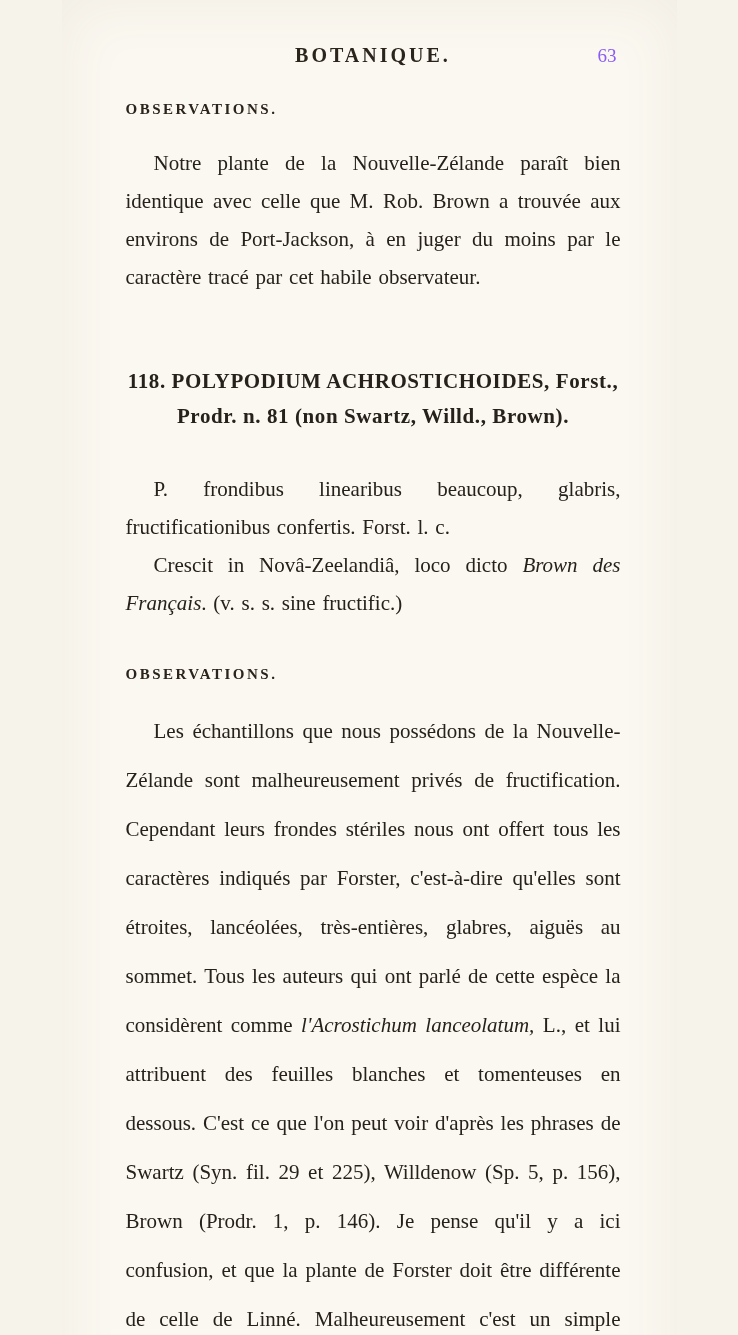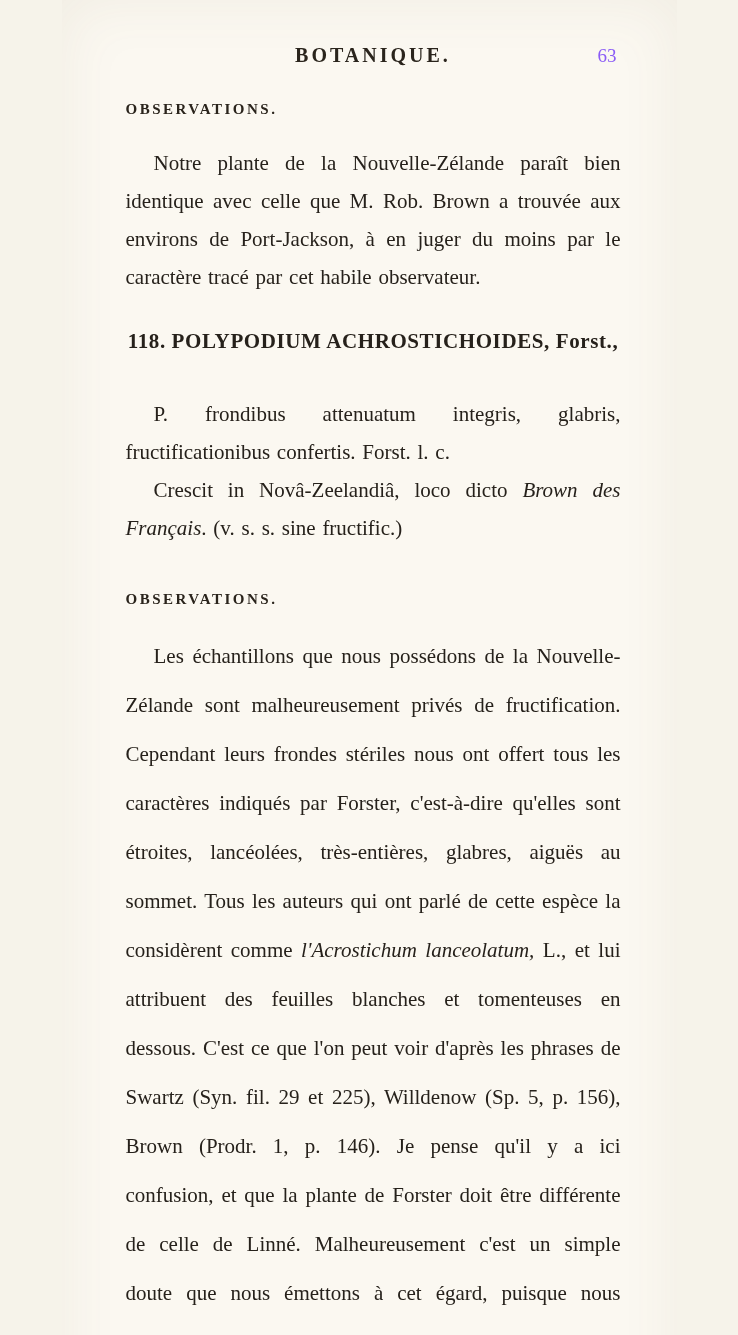--- a/index.html
+++ b/index.html
@@ -51,21 +51,21 @@
     line-height: 38px;
     text-align: justify;
     text-indent: 28px;
     margin: 0;
     word-spacing: 1.5px;
     color: #26211b;
   }
   .para.tight {
     line-height: 49px;
   }
-  .intro-para { margin-bottom: 28px; }
+  .intro-para { margin-bottom: 68px; }
   .species-heading {
     text-align: center;
     font-size: 21px;
     font-weight: 700;
     line-height: 35px;
     letter-spacing: 0.6px;
     margin: 8px 0 36px 0;
     color: #26211b;
   }
   .diagnosis-para { margin-bottom: 0; }
@@ -81,23 +81,24 @@
     <span class="journal-title">BOTANIQUE.</span>
     <span class="page-number">63</span>
   </div>
 
   <div class="obs-heading">OBSERVATIONS.</div>
 
   <p class="para intro-para">Notre plante de la Nouvelle-Zélande paraît bien identique avec celle que M. Rob. Brown a trouvée aux environs de Port-Jackson, à en juger du moins par le caractère tracé par cet habile observateur.</p>
 
   <div class="species-heading">
     <div>118. POLYPODIUM ACHROSTICHOIDES, Forst.,</div>
+    <div>Prodr. n. 81 (non Swartz, Willd., Brown).</div>
   </div>
 
-  <p class="para diagnosis-para">P. frondibus attenuatum integris, glabris, fructificationibus confertis. Forst. l. c.</p>
+  <p class="para diagnosis-para">P. frondibus linearibus beaucoup, glabris, fructificationibus confertis. Forst. l. c.</p>
 
   <p class="para habitat-para"><span>Crescit in Novâ-Zeelandiâ, loco dicto </span><span class="italic">Brown des Français</span><span>. (v. s. s. sine fructific.)</span></p>
 
   <div class="obs-heading second">OBSERVATIONS.</div>
 
   <p class="para tight"><span>Les échantillons que nous possédons de la Nouvelle-Zélande sont malheureusement privés de fructification. Cependant leurs frondes stériles nous ont offert tous les caractères indiqués par Forster, c'est-à-dire qu'elles sont étroites, lancéolées, très-entières, glabres, aiguës au sommet. Tous les auteurs qui ont parlé de cette espèce la considèrent comme </span><span class="italic">l'Acrostichum lanceolatum,</span><span> L., et lui attribuent des feuilles blanches et tomenteuses en dessous. C'est ce que l'on peut voir d'après les phrases de Swartz (Syn. fil. 29 et 225), Willdenow (Sp. 5, p. 156), Brown (Prodr. 1, p. 146). Je pense qu'il y a ici confusion, et que la plante de Forster doit être différente de celle de Linné. Malheureusement c'est un simple doute que nous émettons à cet égard, puisque nous n'avons eu à notre disposition que des échantillons incomplets. Cette espèce se rapproche beaucoup aussi du </span><span class="italic">Polypodium attenuatum</span></p>
 
 </div>
 
 </body></html>

